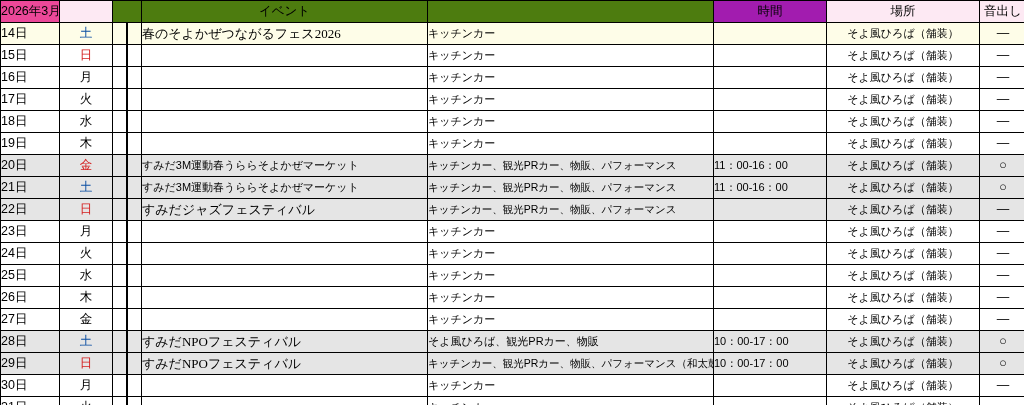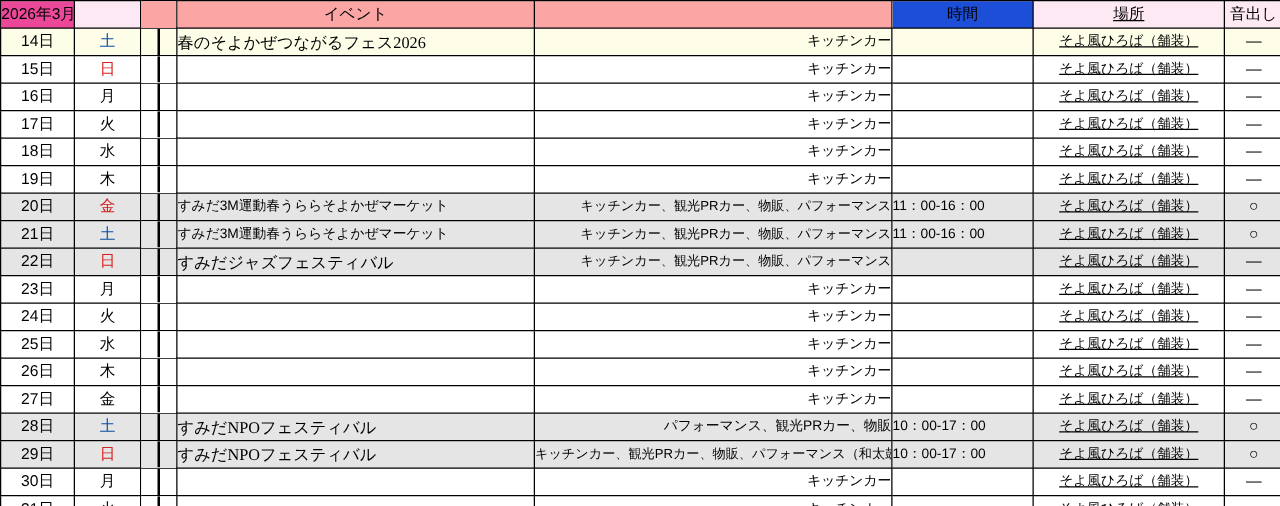--- a/index.html
+++ b/index.html
@@ -23,35 +23,35 @@
   #schedule-table td, #schedule-table th {
     border: 1px solid #000000;
     padding: 0;
     height: 21px;
     line-height: 21px;
     overflow: hidden;
     white-space: nowrap;
     font-weight: normal;
   }
   
-  .c-date  { width: 58px;  text-align: center; }
+  .c-date  { width: 58px;  text-align: left; }
   .c-dow   { width: 52px;  text-align: center; }
   .c-arrow { width: 28px;  text-align: center; position: relative; }
   .c-event { width: 285px; text-align: left; padding-left: 4px; }
-  .c-cat   { width: 285px; text-align: right; padding-left: 4px; }
+  .c-cat   { width: 285px; text-align: left; padding-left: 4px; }
   .c-time  { width: 112px; text-align: left; }
-  .c-place { width: 152px; text-align: center; text-decoration: underline; }
+  .c-place { width: 152px; text-align: center; }
   .c-sound { width: 46px;  text-align: center; }
 
   
   thead th { height: 22px; line-height: 22px; }
   .hd-month { background: #ec4899; text-align: left; padding-left: 6px; }
   .hd-dowblank { background: #fde9f3; }
-  .hd-event { background: #fca5a5; text-align: center; }
-  .hd-time { background: #1d4ed8; text-align: center; }
+  .hd-event { background: #4d7c0f; text-align: center; }
+  .hd-time { background: #a21caf; text-align: center; }
   .hd-place { background: #fde9f3; text-align: center; }
   .hd-sound { background: #fde9f3; text-align: center; }
 
   
   tr.plain td { background: #ffffff; }
   tr.light td { background: #fefde8; }
   tr.high  td { background: #e5e5e5; }
 
   
   .sat { color: #0b4ea2; }
@@ -259,21 +259,21 @@
         <td class="c-place small">そよ風ひろば（舗装）</td>
         <td class="c-sound">―</td>
       </tr>
       <tr class="high">
         <td class="c-date">28日</td>
         <td class="c-dow sat">土</td>
         <td class="c-arrow arrow-cell">
           <span class="arrow-line"></span>
         </td>
         <td class="c-event evt-text">すみだNPOフェスティバル</td>
-        <td class="c-cat small">パフォーマンス、観光PRカー、物販</td>
+        <td class="c-cat small">そよ風ひろば、観光PRカー、物販</td>
         <td class="c-time small">10：00-17：00</td>
         <td class="c-place small">そよ風ひろば（舗装）</td>
         <td class="c-sound">○</td>
       </tr>
       <tr class="high">
         <td class="c-date">29日</td>
         <td class="c-dow sun">日</td>
         <td class="c-arrow arrow-cell">
           <span class="arrow-line"></span>
         </td>

